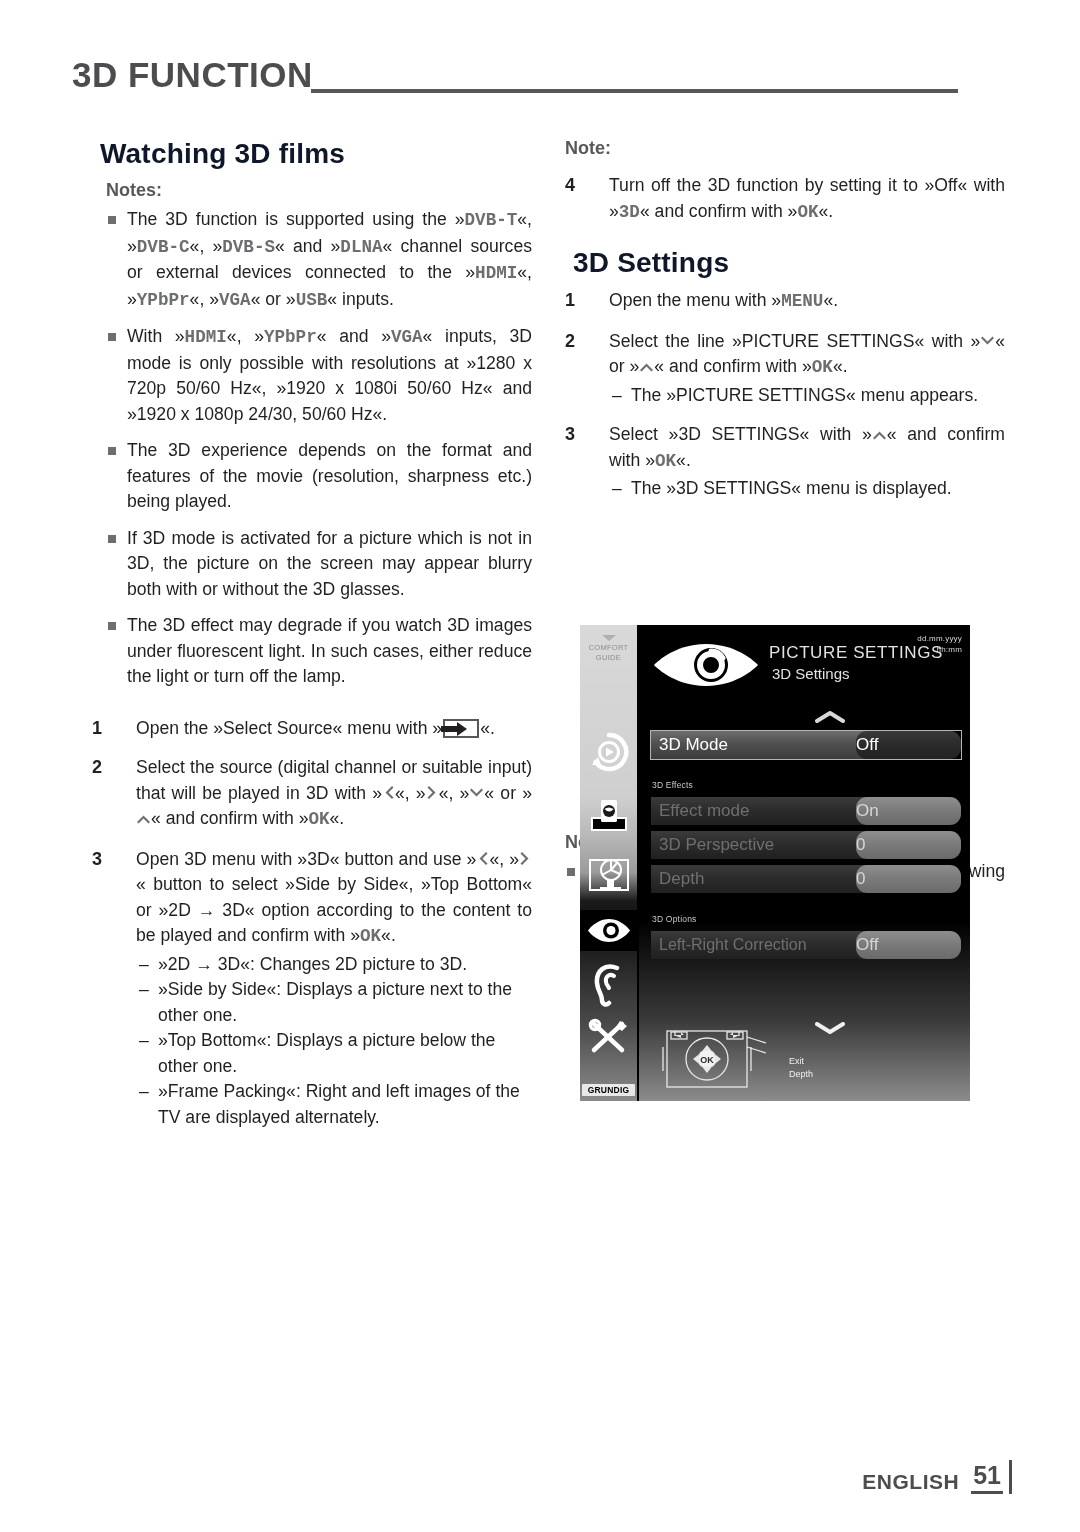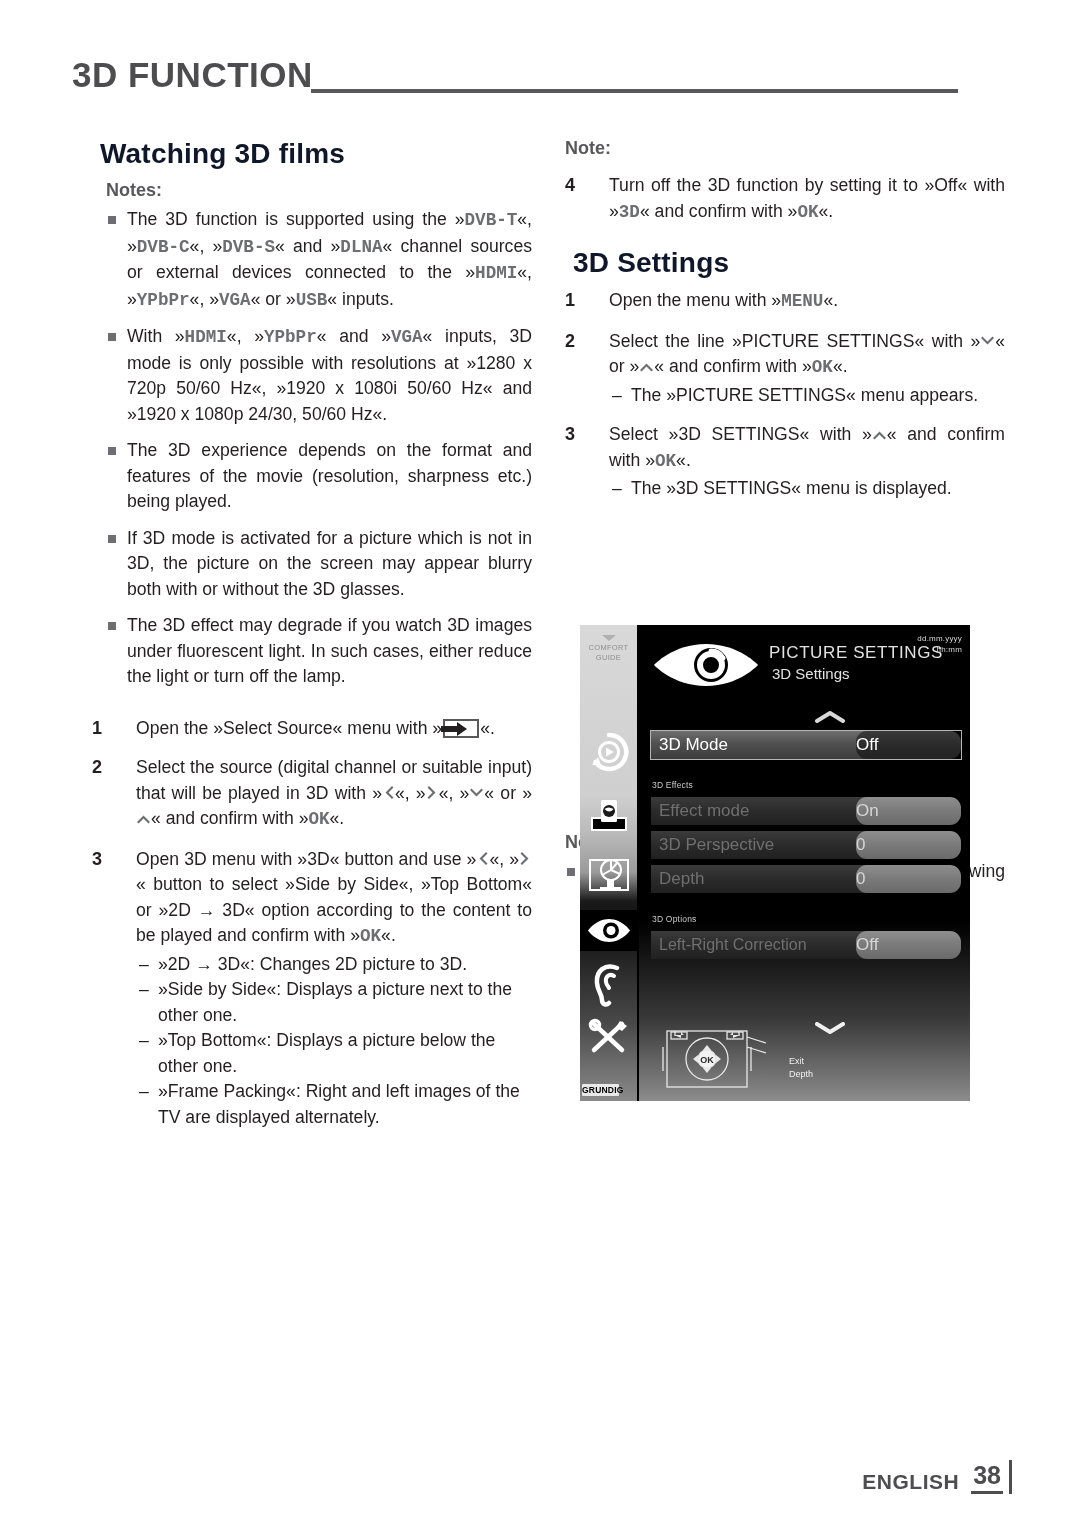--- a/index.html
+++ b/index.html
@@ -117,21 +117,21 @@
   }
   .cg .tri {
     width:0;height:0;margin:0 auto 2px auto;
     border-left:7px solid transparent;border-right:7px solid transparent;
     border-top:6px solid #b0b0b0;
   }
   .side-icon { position:absolute; left:0; width:57px; text-align:center; }
   .side-icon svg { display:block; margin:0 auto; }
   .side-icon.active { background:#000; }
   .grundig {
-    position:absolute; left:2px; bottom:5px; width:37px; text-align:center;
+    position:absolute; left:2px; bottom:5px; width:53px; text-align:center;
     background:#e8e8e8; color:#000; font-size:8.5px; font-weight:bold;
     letter-spacing:0.2px; padding:1px 0; border-radius:1px;
   }
 
   .tv-main { position:absolute; left:59px; top:0; right:0; bottom:0; }
   .tv-main .bgfade {
     position:absolute; left:0; right:0; bottom:0; height:180px;
     background:linear-gradient(to bottom, #000 0%, #3a3a3a 55%, #8c8c8c 100%);
   }
   .tv-dt {
@@ -454,16 +454,16 @@
         </svg>
       </div>
       <div class="legend-text">
         <div>Exit</div>
         <div>Depth</div>
       </div>
     </div>
   </div>
 
   <div class="footer">
-    <span class="lang">ENGLISH</span><span class="pg">38</span><span class="bar"></span>
+    <span class="lang">ENGLISH</span><span class="pg">51</span><span class="bar"></span>
   </div>
 
 </div>
 
 </body></html>

